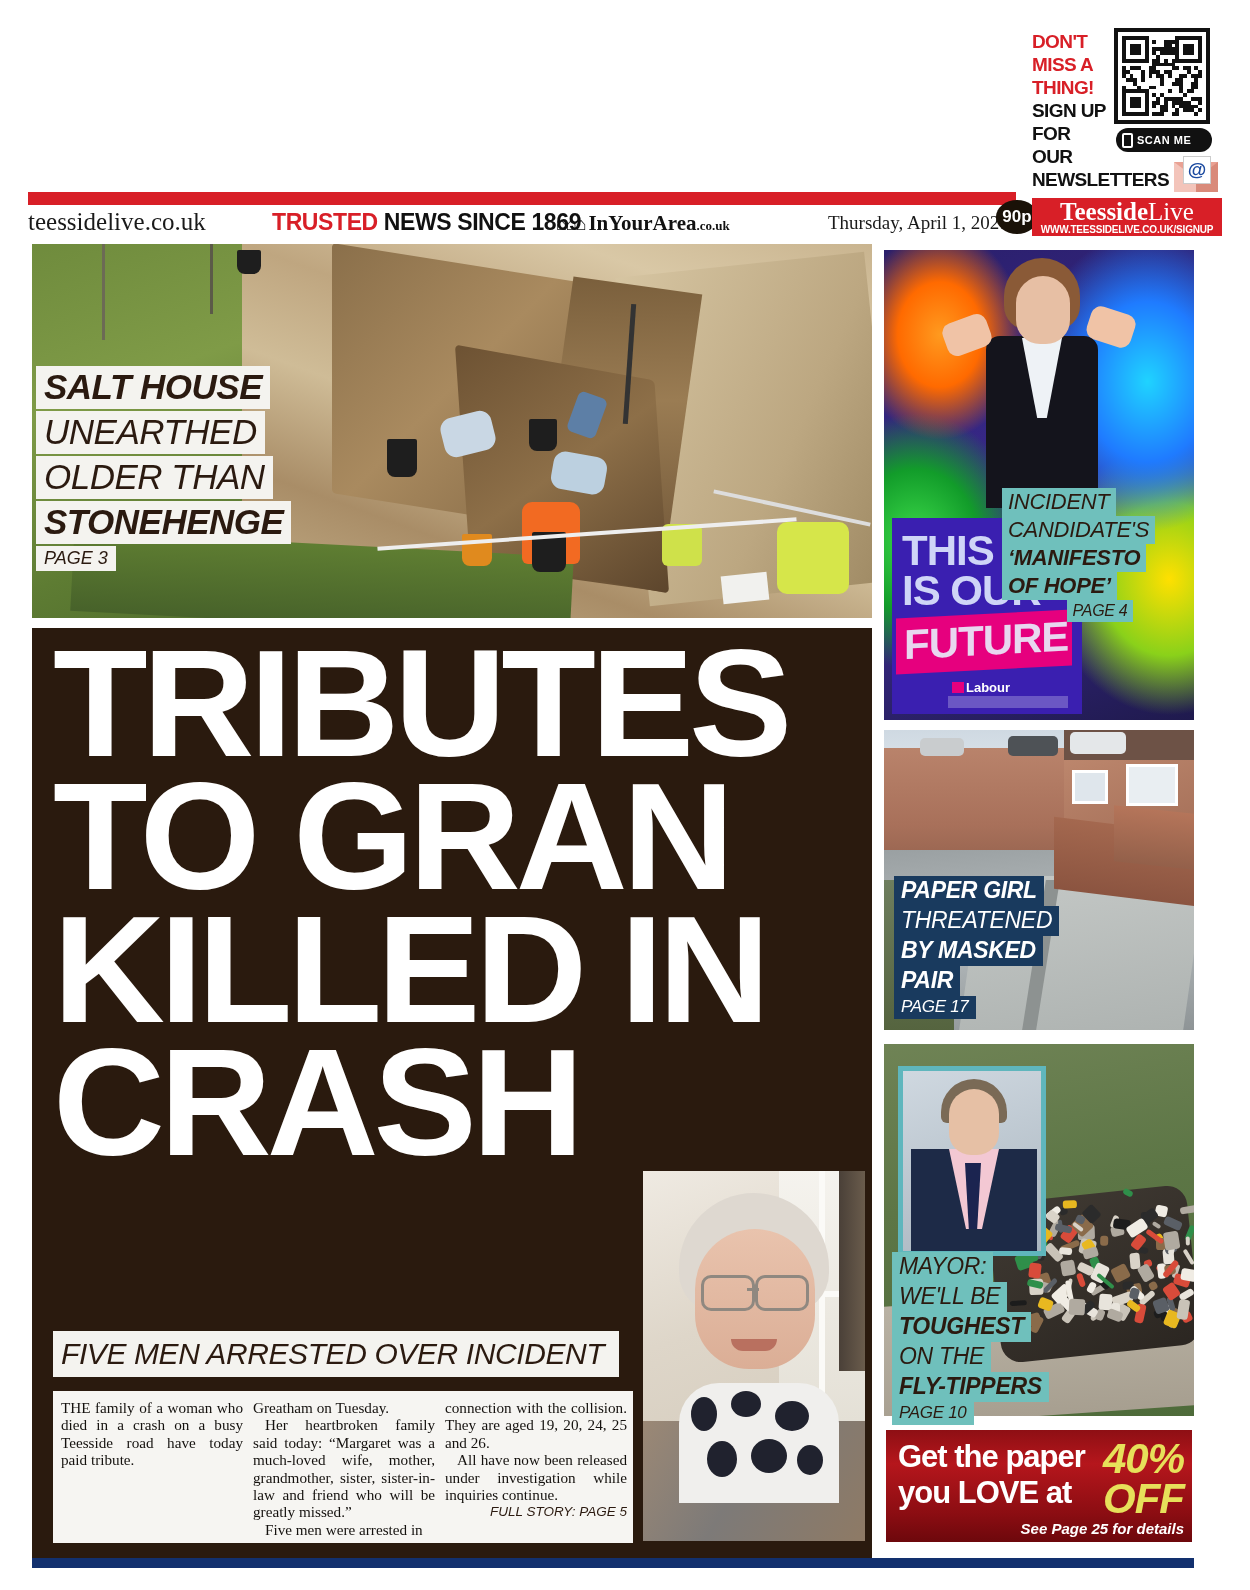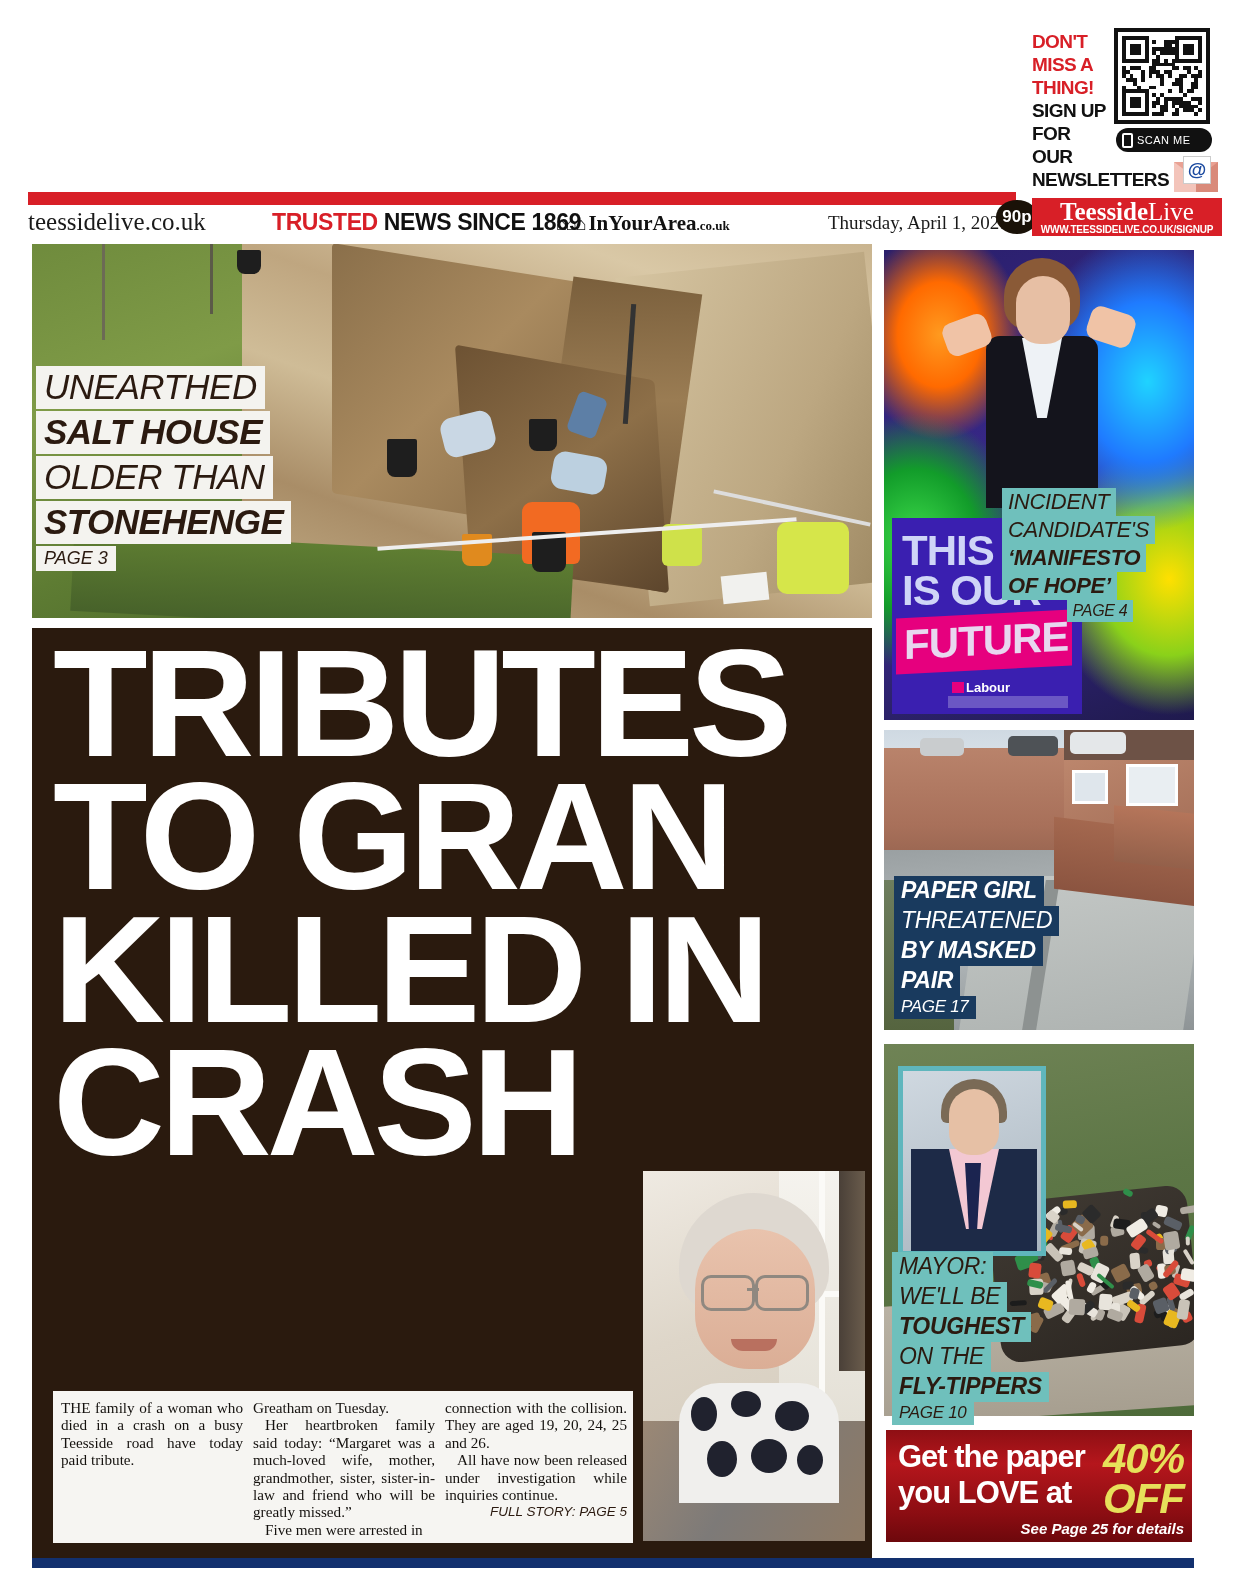--- a/index.html
+++ b/index.html
@@ -132,21 +132,21 @@
     display: grid;
     grid-template-columns: repeat(21, 1fr);
     grid-template-rows: repeat(21, 1fr);
   }
   #promo-qr .qr-grid i { background: transparent; }
   #promo-qr .qr-grid i.on { background: #111; }
   #scan-me {
     position: absolute; left: 84px; top: 100px;
     width: 96px; height: 24px;
     background: #111; border-radius: 12px;
-    color: #fff; font-size: 11px; font-weight: 400;
+    color: #fff; font-size: 11px; font-weight: 700;
     letter-spacing: 0.5px;
     display: flex; align-items: center; gap: 4px;
     padding-left: 6px; box-sizing: border-box;
   }
   #scan-me .phone {
     width: 11px; height: 15px; border: 2px solid #fff;
     border-radius: 2px; box-sizing: border-box; flex: none;
   }
   #envelope {
     position: absolute; left: 142px; top: 128px;
@@ -999,22 +999,22 @@
   <div class="bucket" id="b3"></div>
   <div class="bucket" id="b4"></div>
   <div class="bucket" id="b5"></div>
   <div class="bucket" id="b6"></div>
   <div id="sp-whiteboard"></div>
   <div id="sp-tape"></div>
   <div id="sp-tape2"></div>
 </div>
 
 <div class="caption-block" id="salt-caption">
+  <div><span class="cap-line cap-bold">SALT HOUSE</span></div>
   <div><span class="cap-line cap-light">UNEARTHED</span></div>
-  <div><span class="cap-line cap-bold">SALT HOUSE</span></div>
   <div><span class="cap-line cap-light">OLDER THAN</span></div>
   <div><span class="cap-line cap-bold">STONEHENGE</span></div>
   <div><span class="cap-line cap-light pagetag">PAGE 3</span></div>
 </div>
 
 <div id="lead-story">
 
   <div id="lead-headline">
     <span class="hl">TRIBUTES</span>
     <span class="hl">TO GRAN</span>
@@ -1039,20 +1039,21 @@
     <div id="lp-scarf">
       <div class="sp" style="left:12px;  top:14px; width:26px; height:34px;"></div>
       <div class="sp" style="left:52px;  top:8px;  width:30px; height:26px;"></div>
       <div class="sp" style="left:96px;  top:18px; width:34px; height:30px;"></div>
       <div class="sp" style="left:28px;  top:58px; width:30px; height:36px;"></div>
       <div class="sp" style="left:72px;  top:56px; width:36px; height:34px;"></div>
       <div class="sp" style="left:118px; top:62px; width:26px; height:30px;"></div>
     </div>
   </div>
 
+  <div id="lead-subhead">FIVE MEN ARRESTED OVER INCIDENT</div>
 
   <div id="lead-body">
     <div class="col">
       <p class="first">THE family of a woman who died in a crash on a busy Teesside road have today paid tribute.</p>
     </div>
     <div class="col">
       <p class="first">Greatham on Tuesday.</p>
       <p>Her heartbroken family said today: “Margaret was a much-loved wife, mother, grandmother, sister, sister-in-law and friend who will be greatly missed.”</p>
       <p>Five men were arrested in</p>
     </div>

